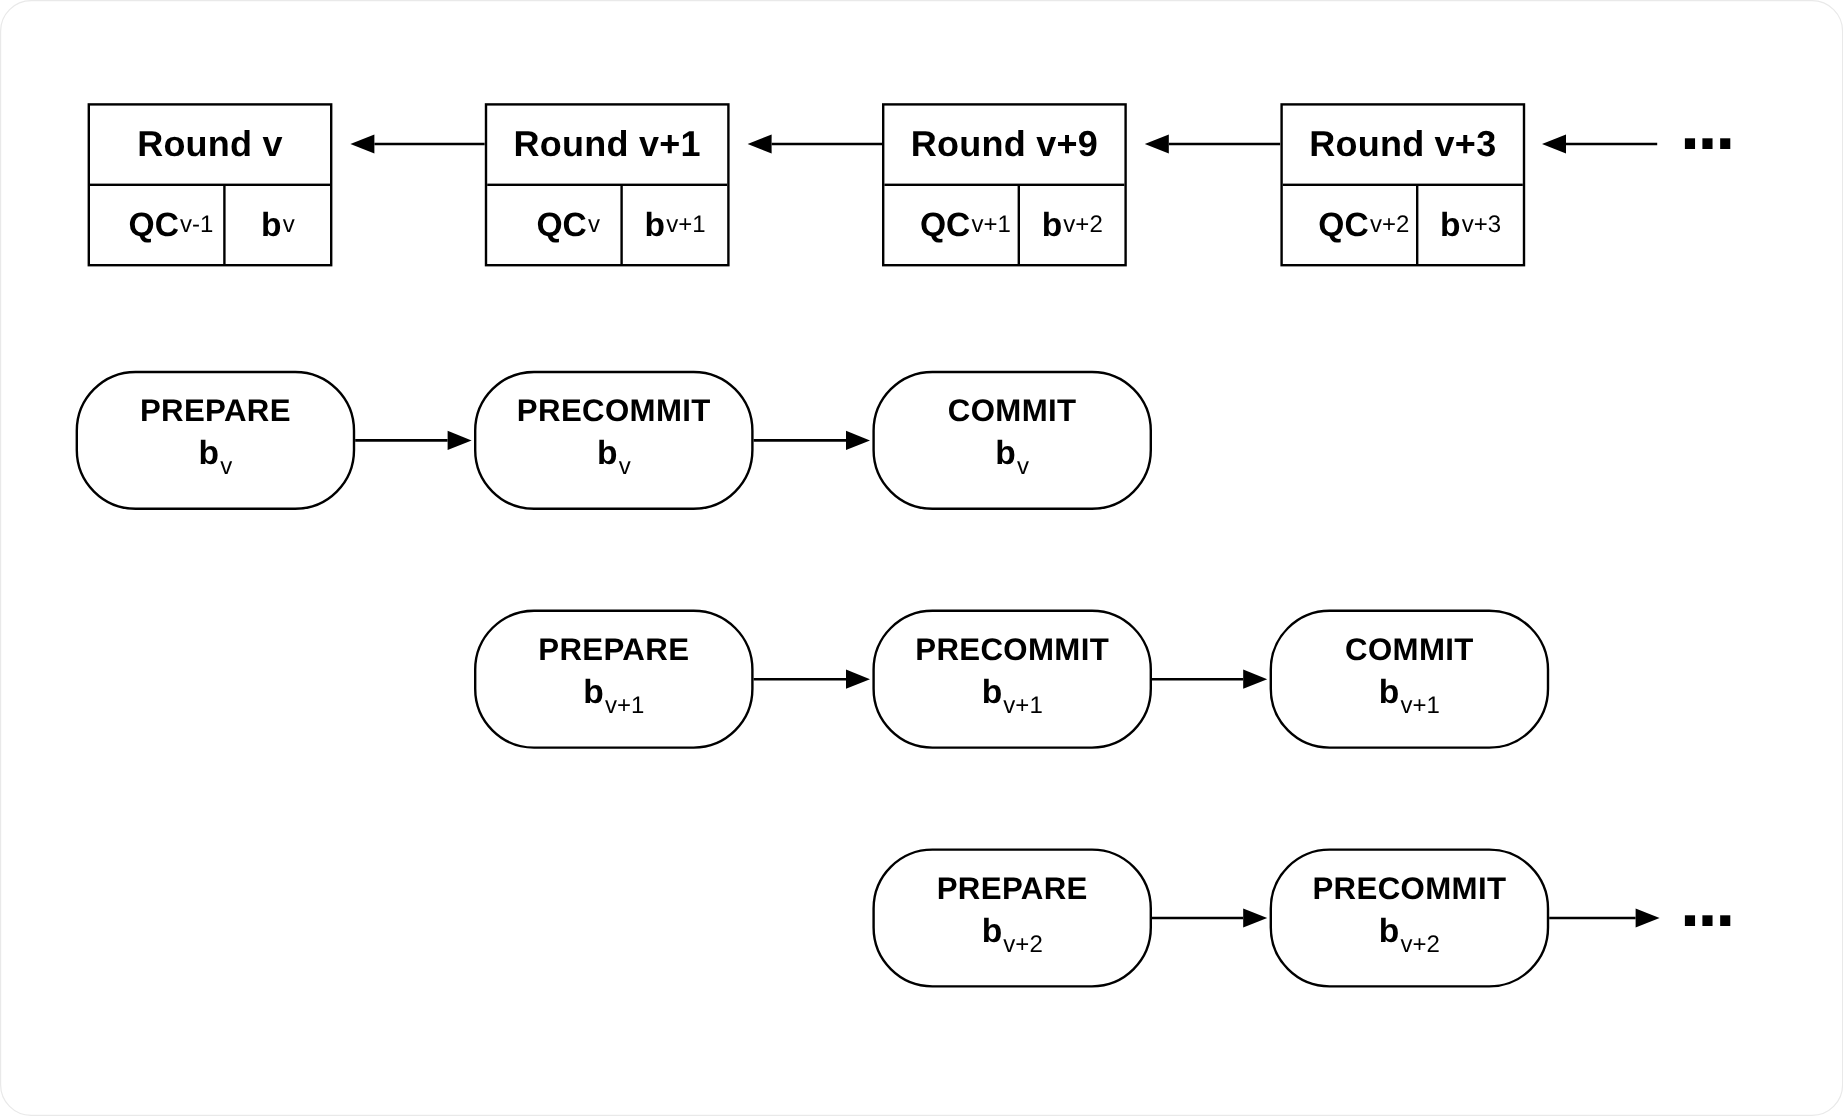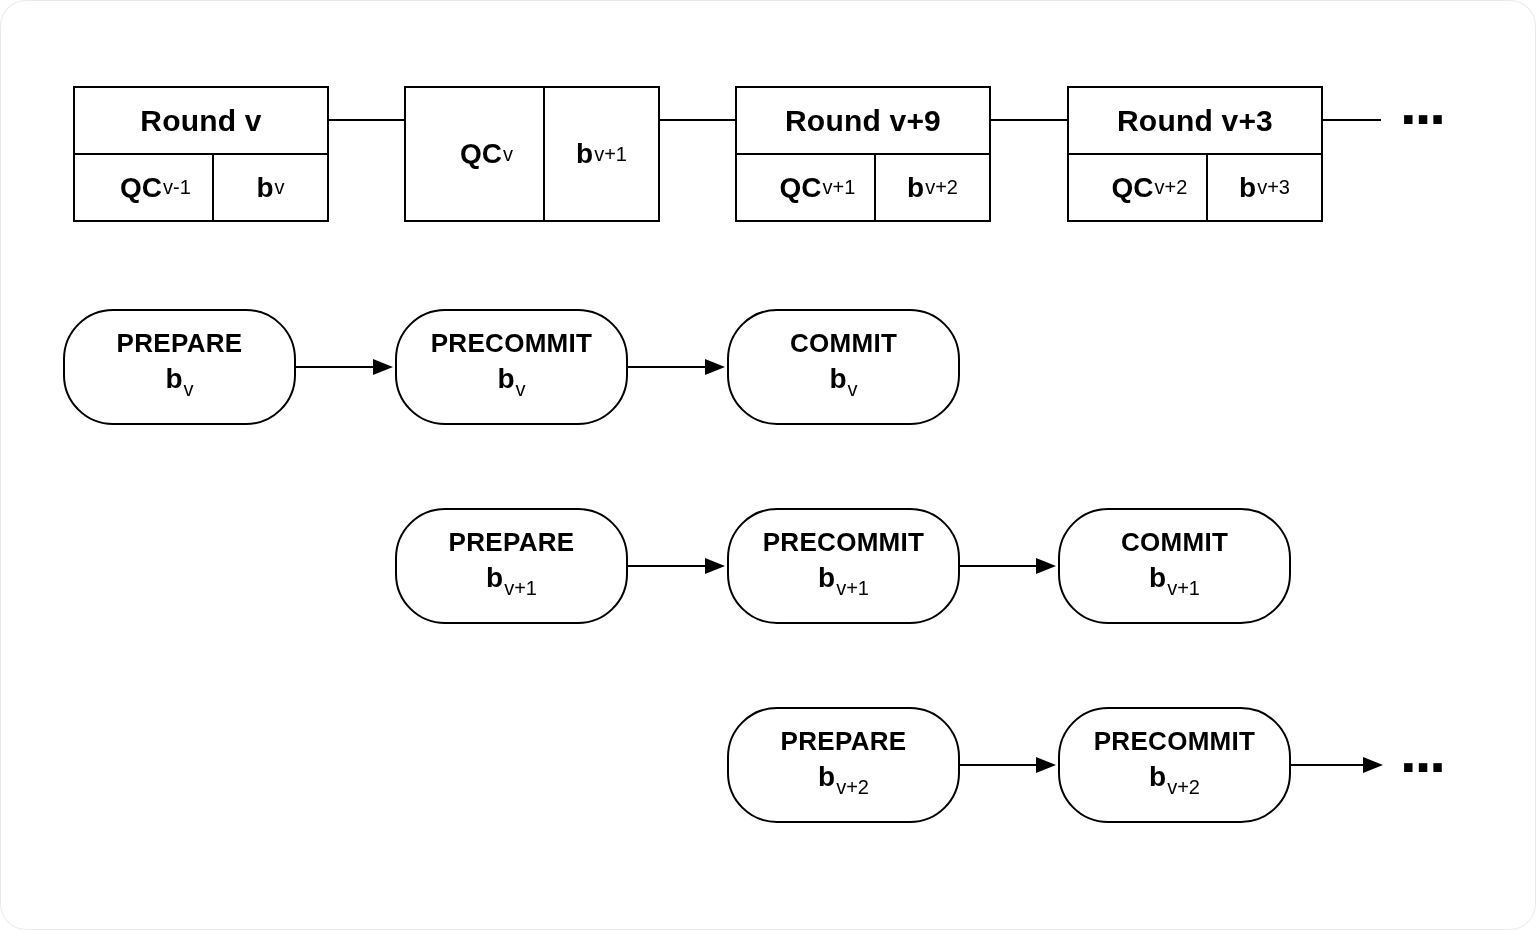--- a/index.html
+++ b/index.html
@@ -13,21 +13,21 @@
     box-sizing: border-box;
     overflow: hidden;
     font-family: "Liberation Sans", sans-serif;
     color: #000000;
   }
 
   
   .round {
     position: absolute;
     top: 85px;
-    width: 256px;
+    width: 204px;
     height: 136px;
     border: 2.5px solid #000;
     box-sizing: border-box;
     background: #fff;
     display: flex;
     flex-direction: column;
   }
   .round-header {
     flex: 1;
     border-bottom: 2.5px solid #000;
@@ -156,20 +156,21 @@
           <span class="sub">v-1</span>
         </div>
       <div class="round-cell">
           <span>b</span>
           <span class="sub">v</span>
         </div>
     </div>
   </div>
 
   <div class="round" style="left:403px">
+    <div class="round-header">Round v+1</div>
     <div class="round-cells">
       <div class="round-cell qc">
           <span>QC</span>
           <span class="sub">v</span>
         </div>
       <div class="round-cell">
           <span>b</span>
           <span class="sub">v+1</span>
         </div>
     </div>

